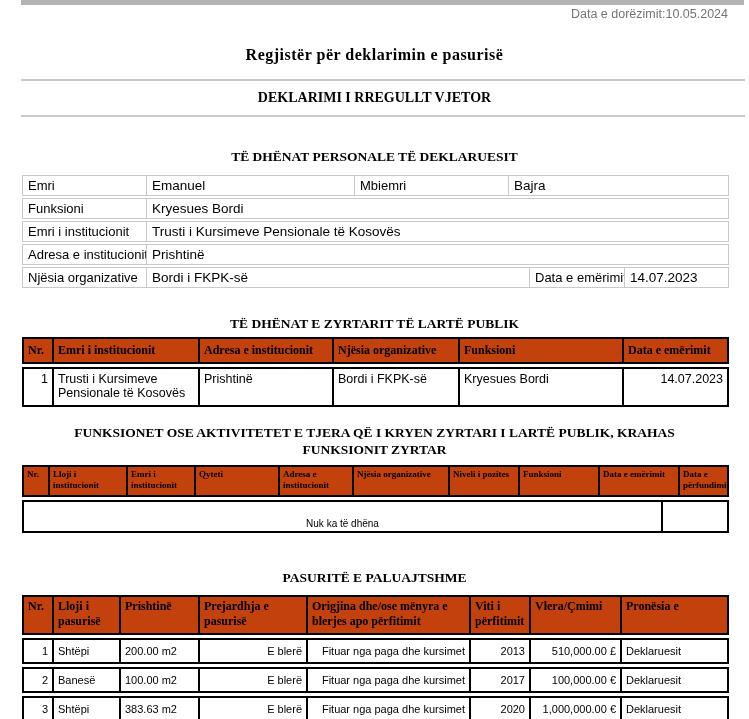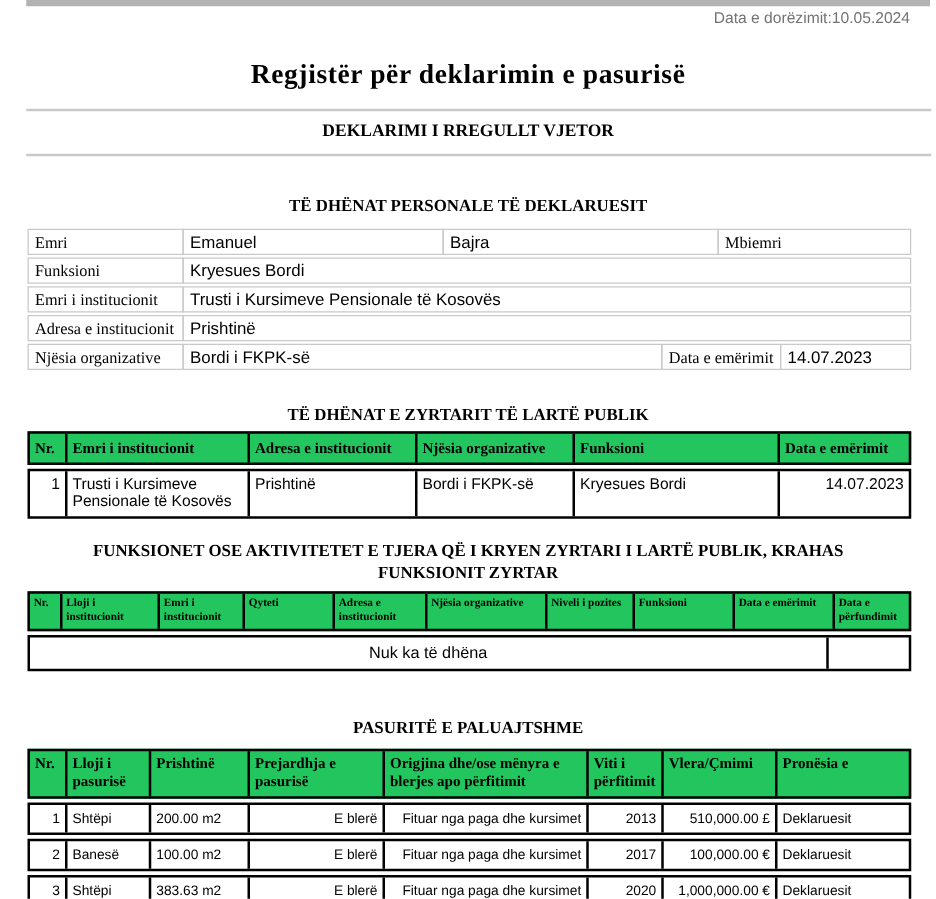--- a/index.html
+++ b/index.html
@@ -17,21 +17,21 @@
     background: #b3b3b3;
   }
   .submit-date {
     position: absolute; top: 7px; right: 21px;
     font-family: "Liberation Sans", sans-serif;
     font-size: 12.5px; color: #737373;
   }
   .page-title {
     margin-top: 46px;
     text-align: center;
-    font-size: 22px; font-weight: bold;
+    font-size: 16px; font-weight: bold;
     letter-spacing: 0.5px;
   }
   .sep {
     height: 2px; background: #c9c9c9;
     margin-left: 21px; margin-right: 4px;
   }
   .sep.top { margin-top: 15px; }
   .subtitle {
     text-align: center;
     font-size: 14px; font-weight: bold;
@@ -48,32 +48,32 @@
   .ltable { margin-top: 10px; }
   .lrow { display: flex; margin-bottom: 2px; }
   .lcell {
     border: 1px solid #c9c9c9;
     min-height: 21px;
     padding: 2px 5px 1px 5px;
     margin-left: -1px;
     overflow: hidden; white-space: nowrap;
   }
   .lrow .lcell:first-child { margin-left: 0; }
-  .lcell.lab { font-family: Liberation Serif, serif; font-size: 13px; }
+  .lcell.lab { font-family: Liberation Sans, sans-serif; font-size: 13px; }
   .lcell.val { font-family: "Liberation Sans", sans-serif; font-size: 13.5px; }
 
   
   .btable { }
   .brow {
     display: flex;
     border: 2px solid #000;
     margin-top: 3px;
     background: #fff;
   }
-  .brow.hdr { background: #22c55e; margin-top: 0; }
+  .brow.hdr { background: #c2410c; margin-top: 0; }
   .bcell {
     border-left: 2px solid #000;
     padding: 2px 4px;
     overflow: hidden;
   }
   .bcell:first-child { border-left: none; }
   .hdr .bcell {
     font-family: "Liberation Serif", serif;
     font-weight: bold;
   }
@@ -89,25 +89,25 @@
   .t-off .databcell { font-size: 12.5px; padding-top: 3px; padding-bottom: 5px; }
   .off-c0 { width: 28px; }
   .off-c1 { width: 146px; }
   .off-c2 { width: 134px; }
   .off-c3 { width: 126px; }
   .off-c4 { width: 164px; }
   .off-c5 { flex: 1; }
 
   
   .t-fun .hdr .bcell { font-size: 9px; line-height: 11px; padding: 2px 3px 4px 3px; }
-  .t-fun .databcell { font-size: 13px; min-height: 25px; padding-top: 4px; }
+  .t-fun .databcell { font-size: 10px; min-height: 25px; padding-top: 16px; }
   .fun-c0 { width: 24px; }
   .fun-c1 { width: 78px; }
   .fun-c2 { width: 68px; }
-  .fun-c3 { width: 72px; }
+  .fun-c3 { width: 84px; }
   .fun-c4 { width: 74px; }
   .fun-c5 { width: 96px; }
   .fun-c6 { width: 70px; }
   .fun-c7 { width: 80px; }
   .fun-c8 { width: 80px; }
   .fun-c9 { flex: 1; }
   .fun-merged { flex: 1; }
   .fun-last { width: 66px; border-left: 2px solid #000; }
 
   
@@ -141,22 +141,22 @@
 <div class="sep top"></div>
 <div class="subtitle">DEKLARIMI I RREGULLT VJETOR</div>
 <div class="sep"></div>
 
 <div class="section-title mt-sec1">TË DHËNAT PERSONALE TË DEKLARUESIT</div>
 
 <div class="content ltable">
   <div class="lrow">
     <div class="lcell lab" style="width:125px">Emri</div>
     <div class="lcell val" style="width:209px">Emanuel</div>
+    <div class="lcell lab" style="width:155px">Mbiemri</div>
     <div class="lcell val" style="flex:1">Bajra</div>
-    <div class="lcell lab" style="width:155px">Mbiemri</div>
   </div>
   <div class="lrow">
     <div class="lcell lab" style="width:125px">Funksioni</div>
     <div class="lcell val" style="flex:1">Kryesues Bordi</div>
   </div>
   <div class="lrow">
     <div class="lcell lab" style="width:125px">Emri i institucionit</div>
     <div class="lcell val" style="flex:1">Trusti i Kursimeve Pensionale të Kosovës</div>
   </div>
   <div class="lrow">

